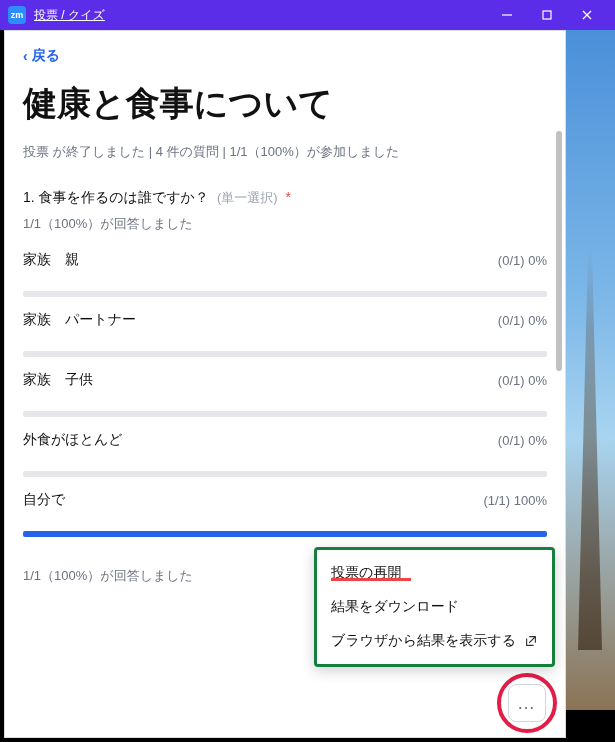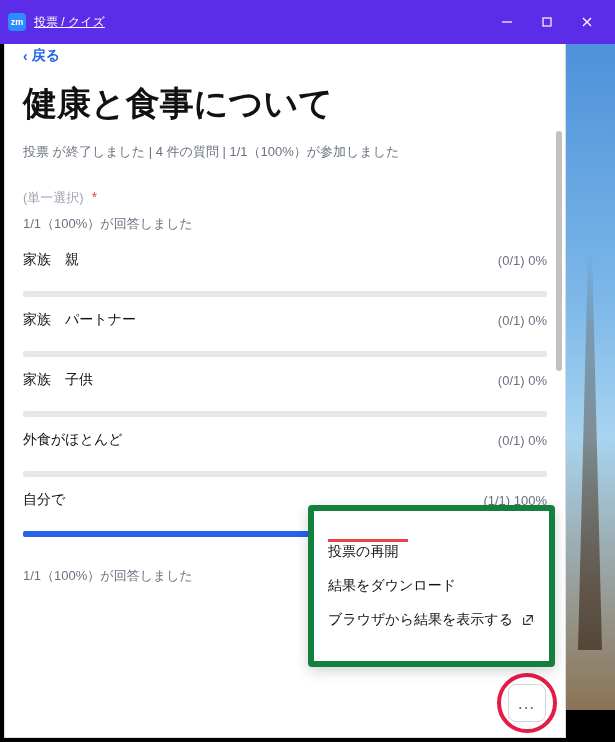--- a/index.html
+++ b/index.html
@@ -23,21 +23,21 @@
     .bg-tower {
       position: absolute;
       right: 5px;
       bottom: 60px;
       width: 40px;
       height: 400px;
       background: linear-gradient(to bottom, transparent 0%, rgba(90,70,50,0.3) 20%, rgba(70,55,40,0.8) 100%);
       clip-path: polygon(45% 0%, 55% 0%, 65% 40%, 80% 100%, 20% 100%, 35% 40%);
     }
     .titlebar {
-      height: 44px;
+      height: 30px;
       background: #5b2de8;
       display: flex;
       align-items: center;
       padding: 0 8px;
       position: relative;
       z-index: 10;
     }
     .titlebar-icon {
       width: 18px;
       height: 18px;
@@ -208,24 +208,24 @@
       padding: 10px 18px;
       font-size: 15px;
       font-weight: 600;
       cursor: pointer;
     }
     .menu {
       position: absolute;
       right: 10px;
       bottom: 70px;
       background: #fff;
-      border: 6px solid #15803d;
+      border: 3px solid #15803d;
       border-radius: 4px;
       box-shadow: 0 4px 14px rgba(0,0,0,0.18);
-      padding: 24px 0;
+      padding: 6px 0;
       min-width: 210px;
       z-index: 60;
     }
     .menu-item {
       padding: 8px 14px;
       font-size: 14px;
       color: #111;
       cursor: pointer;
       display: flex;
       align-items: center;
@@ -280,20 +280,21 @@
       <span>戻る</span>
     </span>
   </div>
 
   <div class="content">
     <h1 class="title">健康と食事について</h1>
     <div class="meta">投票 が終了しました | 4 件の質問 | 1/1（100%）が参加しました</div>
 
     <div>
       <div class="question-title">
+        <span>1. 食事を作るのは誰ですか？</span>
         <span class="question-type">(単一選択)</span>
         <span class="required">*</span>
       </div>
       <div class="respondents">1/1（100%）が回答しました</div>
 
       <div id="q1-options">
           <div class="option">
             <div class="option-row">
               <span>家族　親</span>
               <span class="option-stats">(0/1) 0%</span>

